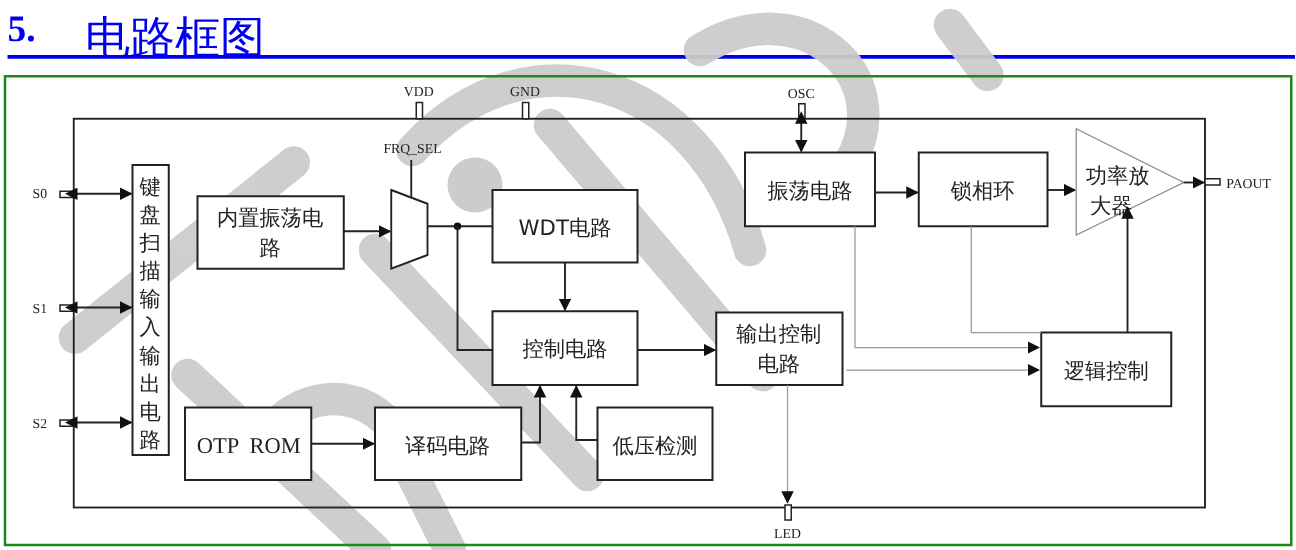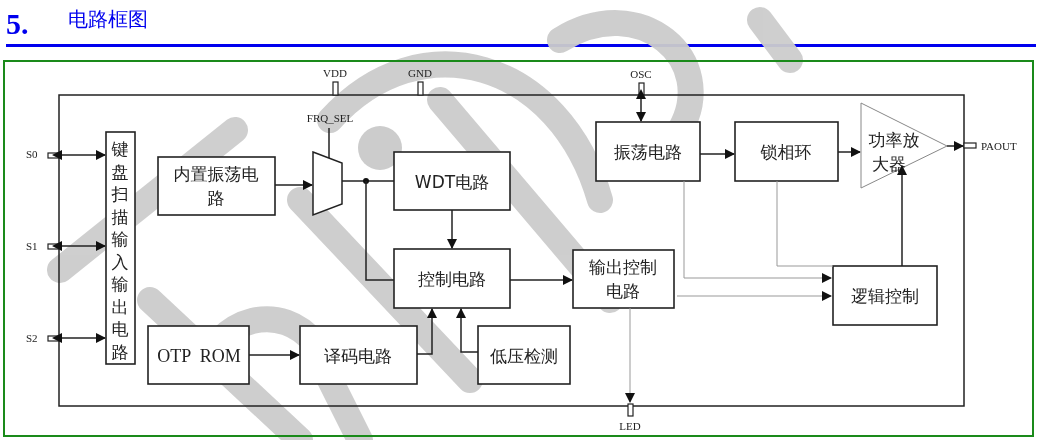--- a/index.html
+++ b/index.html
@@ -1,19 +1,19 @@
 <!DOCTYPE html>
 <html><head>
 <meta charset="utf-8">
 <style>
   html,body{margin:0;padding:0;background:#fff;}
   body{width:1037px;height:440px;position:relative;overflow:hidden;font-family:"DejaVu Serif","Liberation Serif",serif;}
   .heading{position:absolute;left:3px;top:4px;height:40px;width:1030px;}
   .heading-num{position:absolute;left:3px;top:3px;font-family:"Liberation Serif",serif;font-weight:bold;font-size:30px;color:#0000ee;}
-  .heading-text{position:absolute;left:65px;top:2px;font-family:Liberation Sans, sans-serif;font-size:20px;color:#0000ee;text-align:center;}
+  .heading-text{position:absolute;left:65px;top:2px;font-family:Liberation Sans, sans-serif;font-size:36px;color:#0000ee;text-align:center;}
   .heading-rule{position:absolute;left:3px;top:40px;width:1030px;height:3px;background:#0000ee;}
   svg{position:absolute;left:0;top:0;}
   .blk{fill:#fff;stroke:#222;stroke-width:1.6;}
   .cn{font-family:"DejaVu Sans",sans-serif;font-size:17px;fill:#222;}
   .pin{font-family:"Liberation Serif",serif;font-size:11px;fill:#222;}
   .ln{stroke:#222;stroke-width:1.5;fill:none;}
   .gln{stroke:#999;stroke-width:1;fill:none;}
 </style>
 </head>
 <body>

